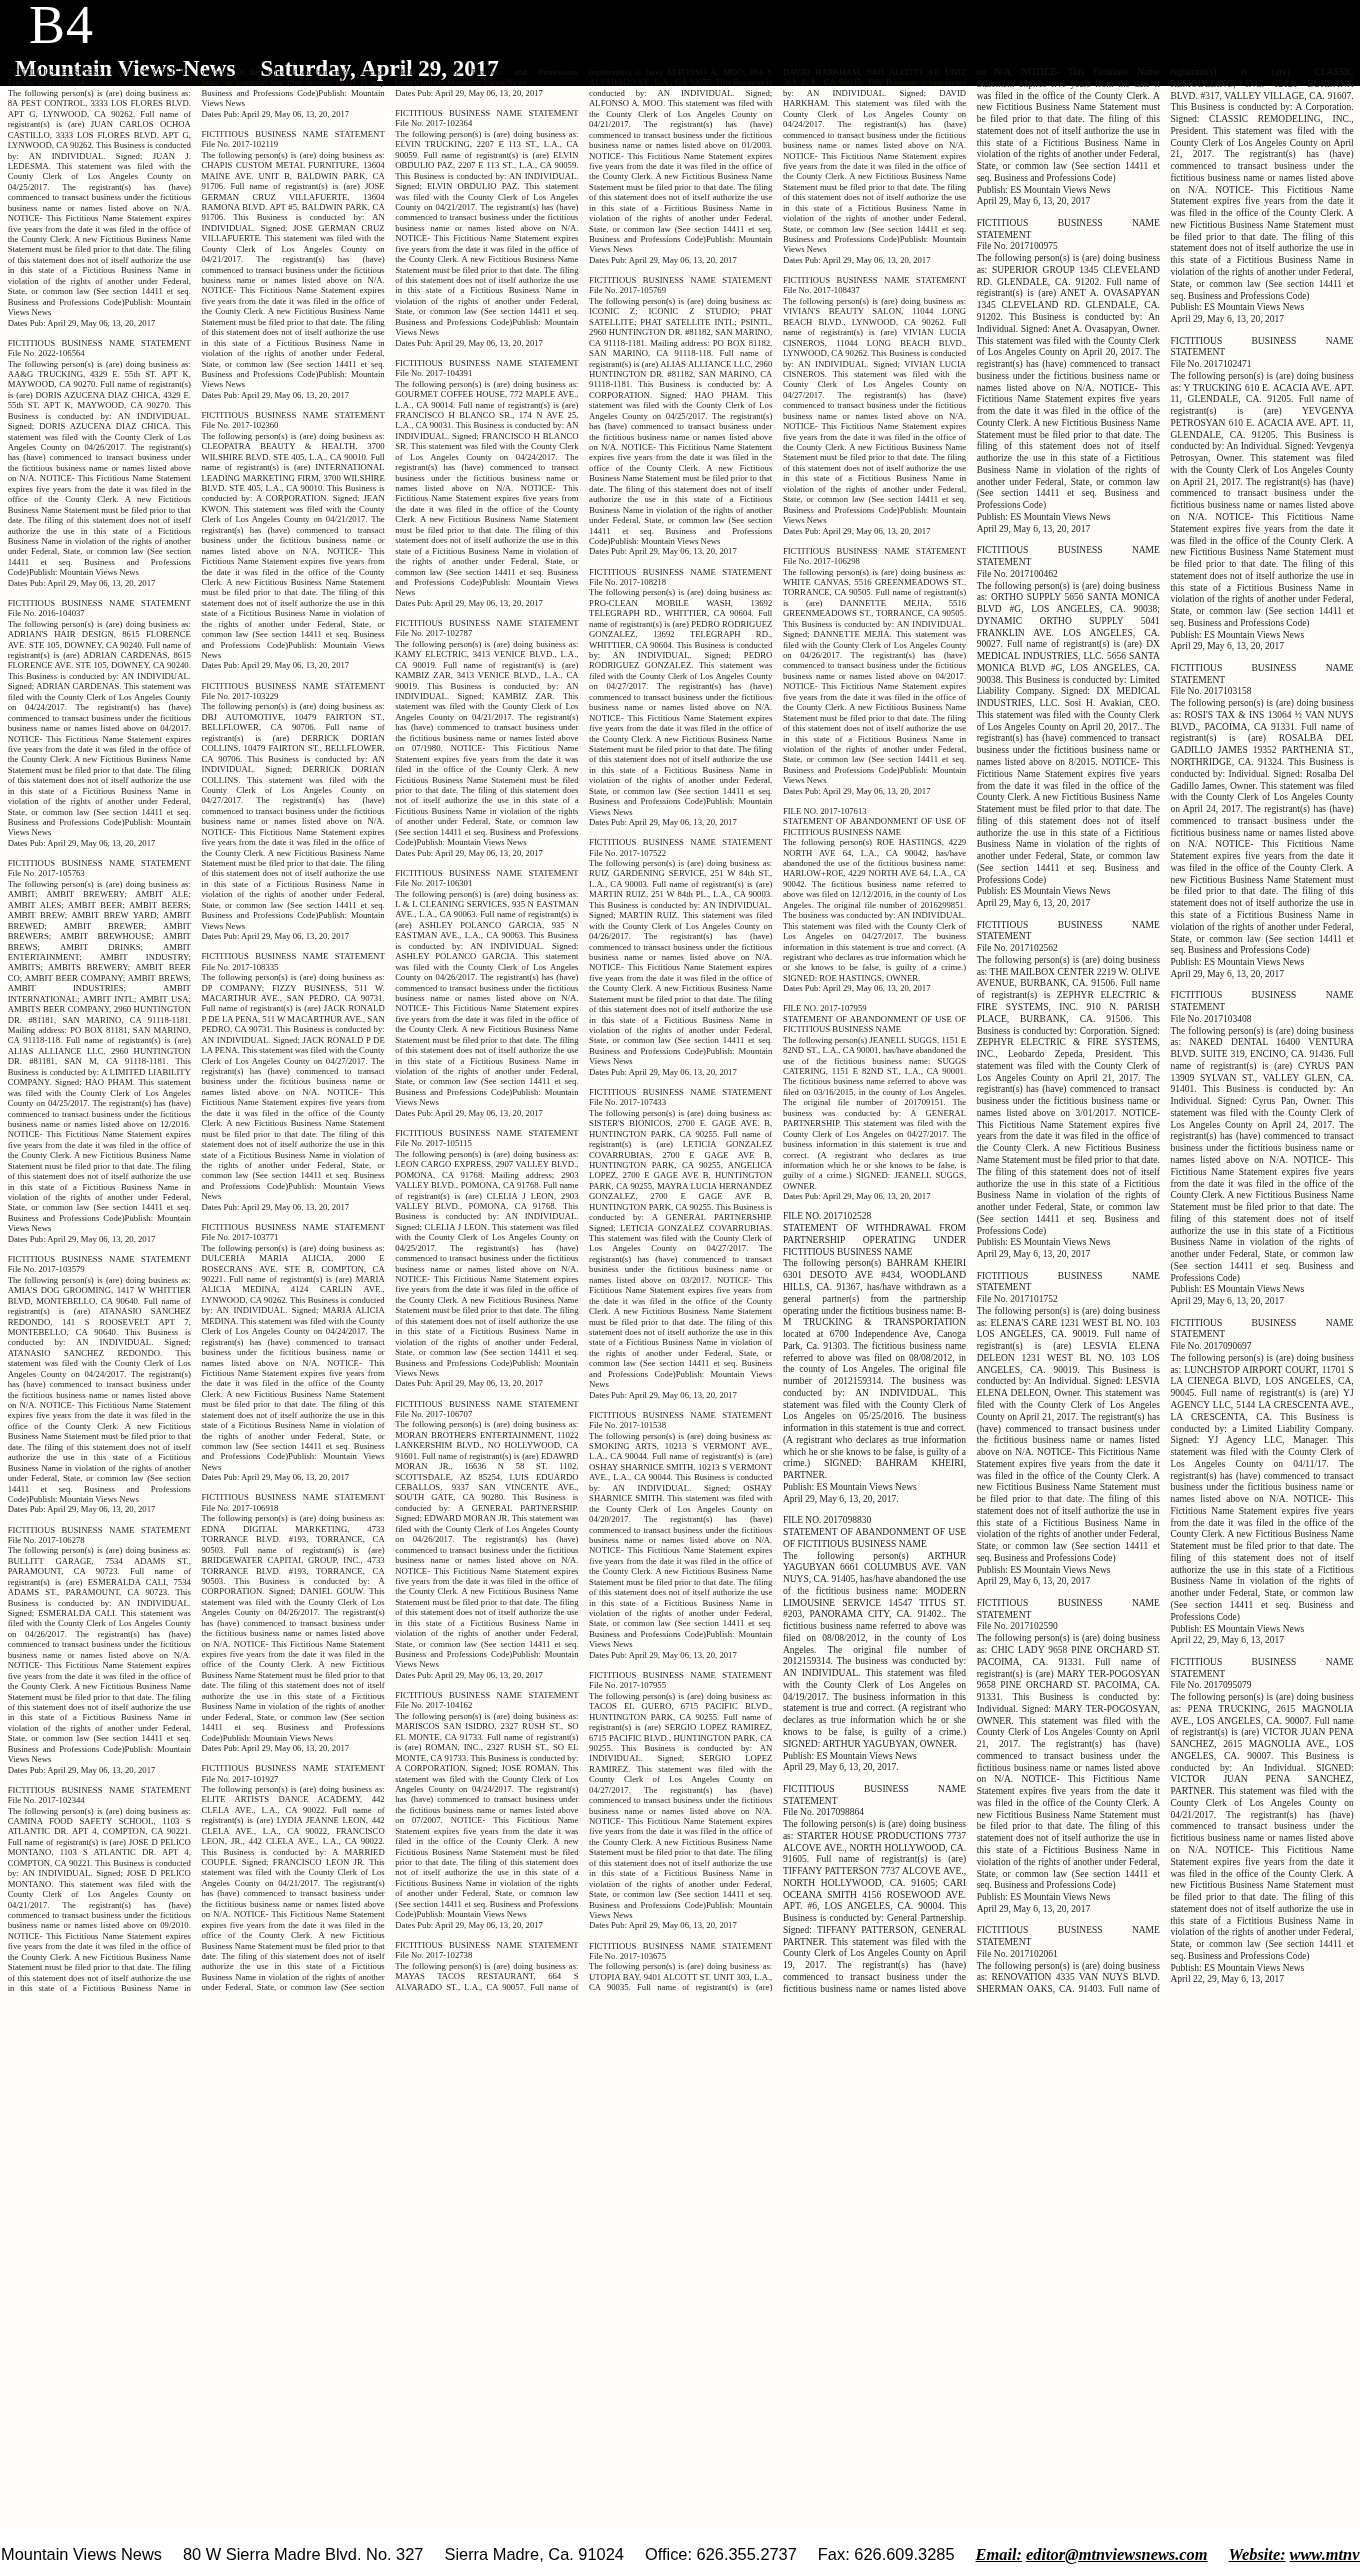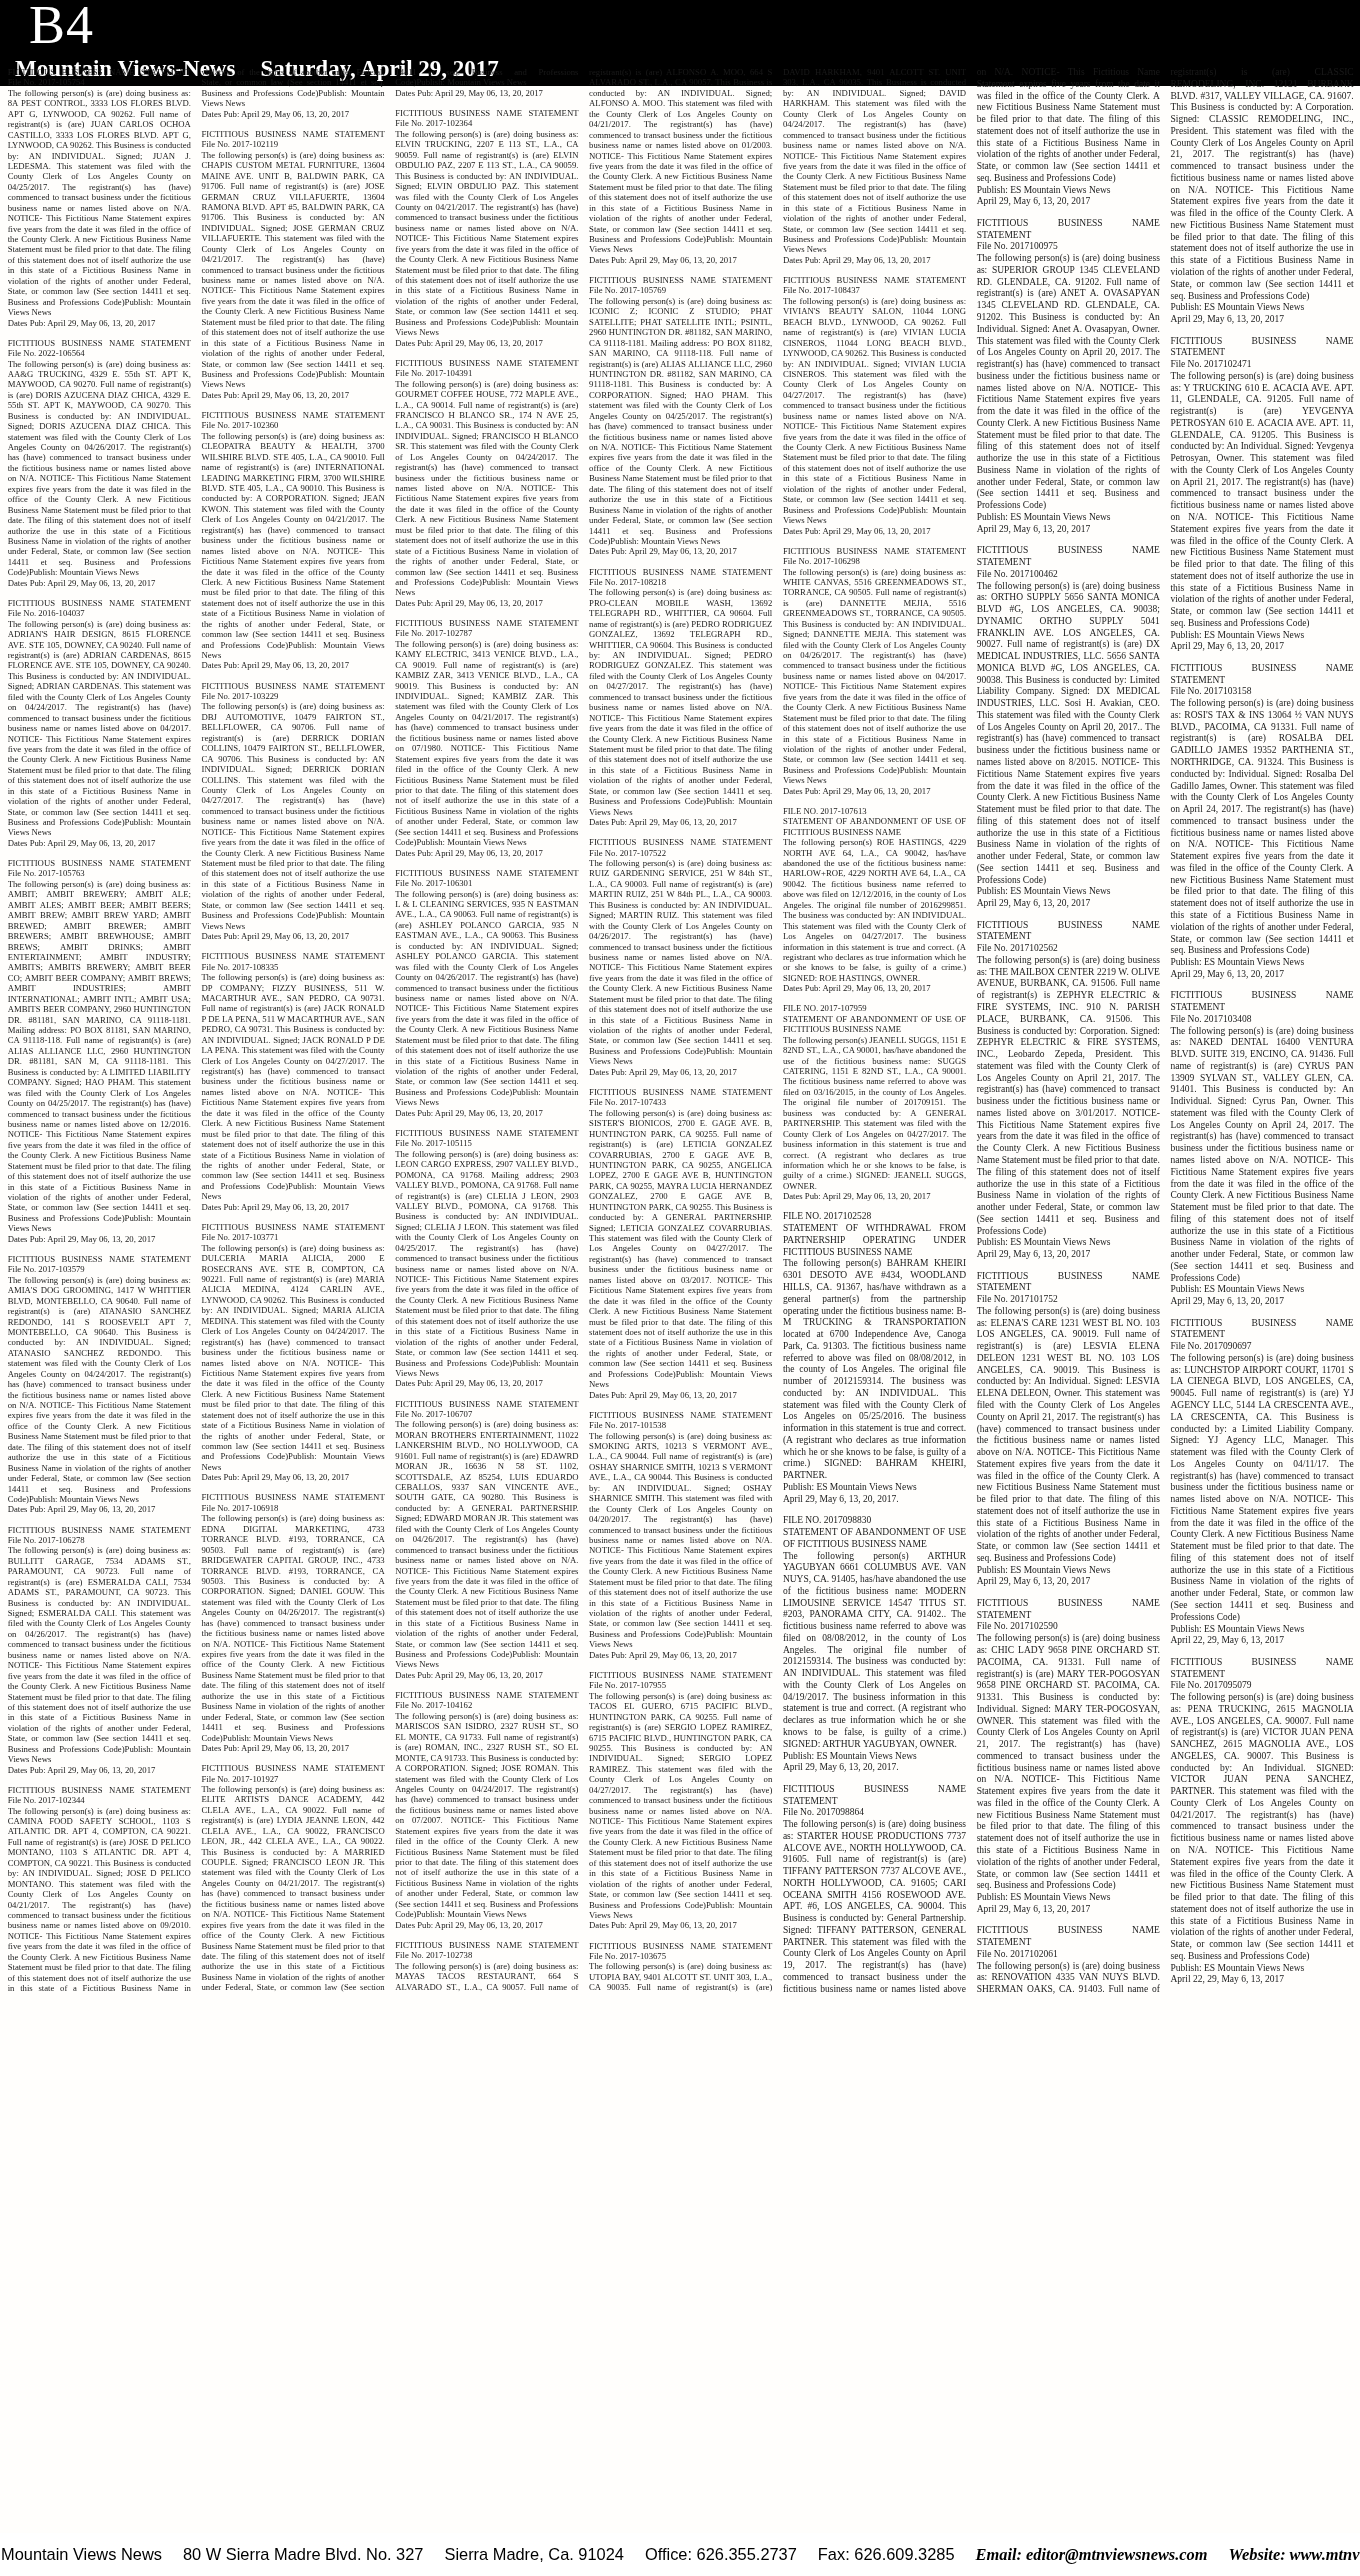--- a/index.html
+++ b/index.html
@@ -19,21 +19,21 @@
   .notice{margin:0 0 9.7px 0;}
   .n-head{white-space:pre-line;}
   .n-body{}
   .n-pub{white-space:pre-line;text-align:left;}
   .notice.es{font-size:9.5px;line-height:1.24;}
   
   .footer{position:absolute;left:0;right:0;bottom:0;height:43px;background:#fff;
           font-family:"Liberation Sans",sans-serif;font-size:16.4px;color:#000;
           display:flex;align-items:center;white-space:nowrap;padding-left:1px;}
   .footer .seg{margin-right:21px;}
-  .footer .contact{font-family:"Liberation Serif",serif;font-style:italic;font-weight:bold;}
+  .footer .contact{font-family:"Liberation Serif",serif;font-style:italic;font-weight:bold;text-decoration:underline;}
   .footer .contact .lbl{margin-right:3.9px;}
 </style>
 </head>
 <body>
 
 <div class="page">
 
   <header class="masthead">
     <div class="page-label">B4</div>
     <div class="mast-line">

